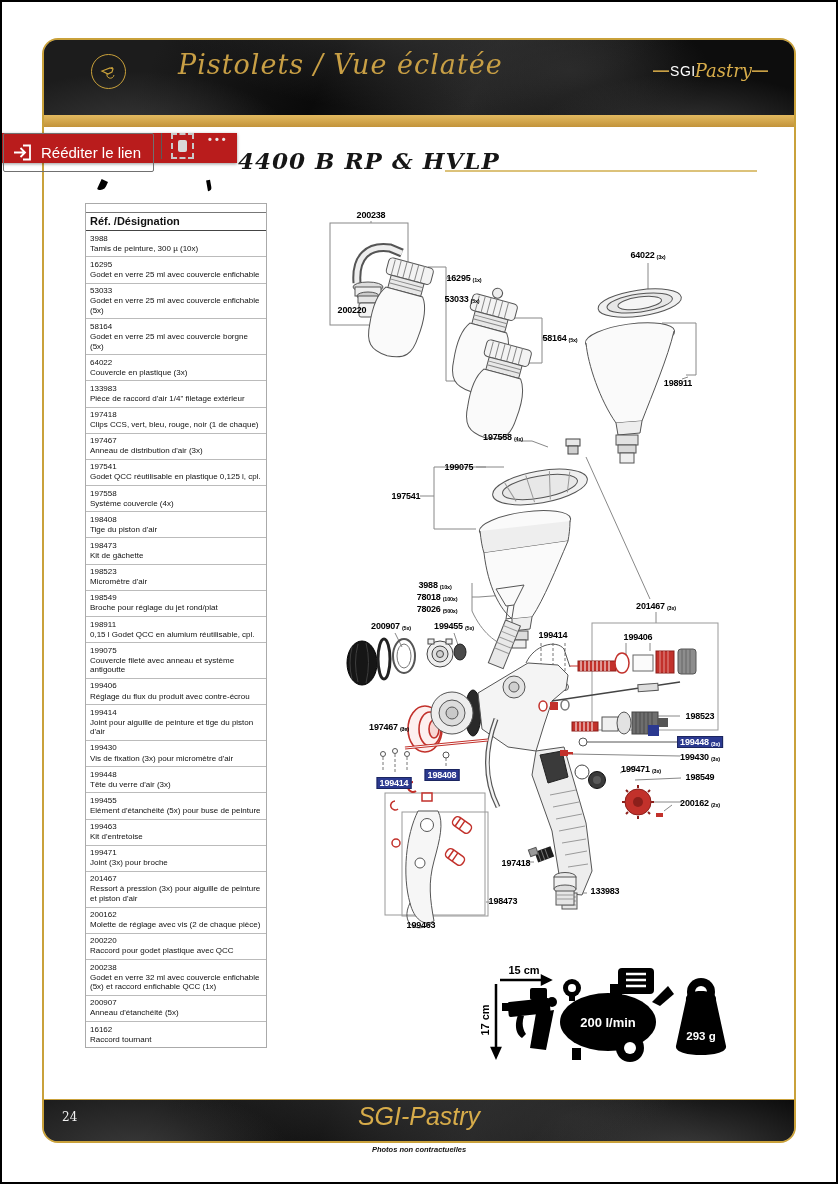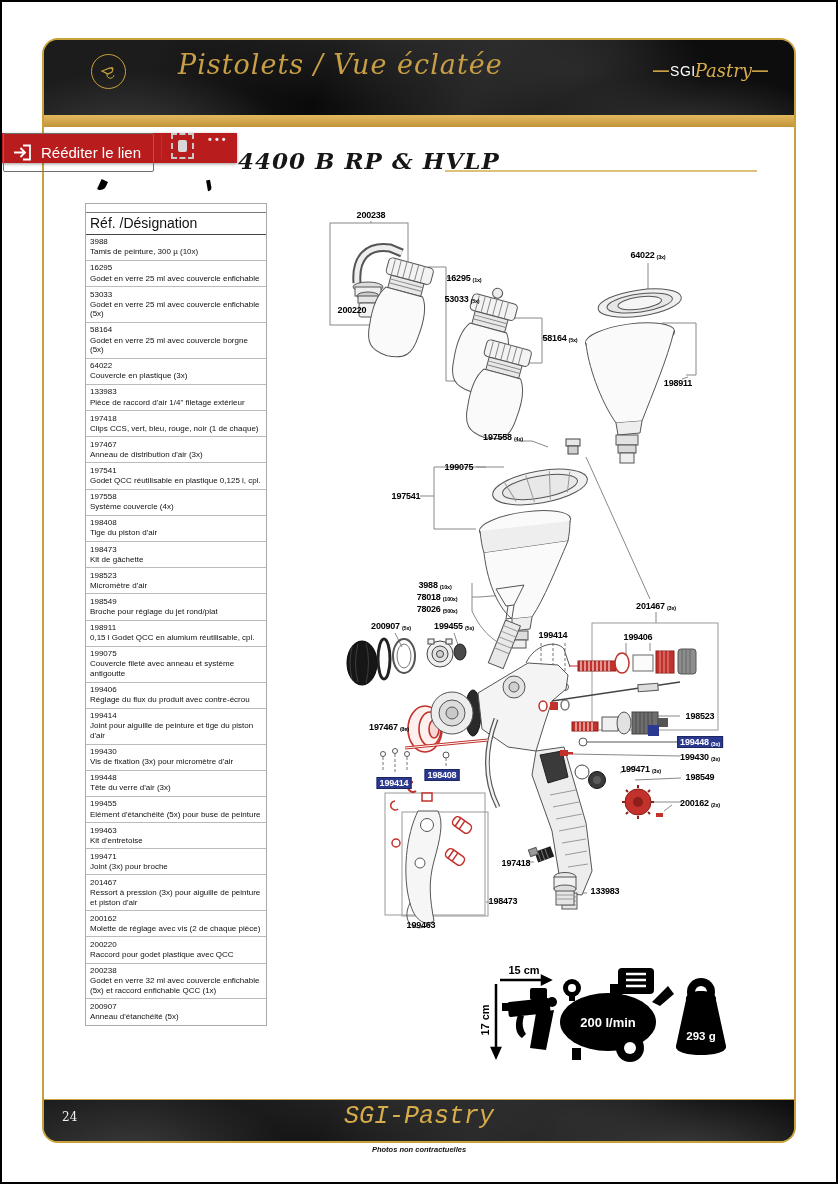--- a/index.html
+++ b/index.html
@@ -26,35 +26,35 @@
   .brand .dash{color:#C89F45;font-weight:bold}
   .brand .sgi{color:#fff;font-weight:normal;font-size:14px;letter-spacing:.5px;margin:0 1px}
   .brand .pastry{color:#D7AC4A;font-family:"DejaVu Serif",serif;font-style:italic;
         font-size:18px;margin-left:-2px}
   .goldbar{height:12px;background:linear-gradient(#E3BA60,#C2933A);flex:0 0 auto}
   .content{flex:1 1 auto;background:#fff;position:relative}
   .ftr{height:41px;position:relative;flex:0 0 auto;border-top:1px solid #C9A13B}
   .page-num{position:absolute;left:18px;top:10px;color:#f2f2f2;
         font-family:"DejaVu Serif",serif;font-size:12px}
   .ftr-brand{position:absolute;left:0;right:0;top:2px;text-align:center;color:#D7AC4A;
-        font-family:Liberation Mono, monospace;font-style:italic;font-size:25px}
+        font-family:Liberation Sans, sans-serif;font-style:italic;font-size:25px}
   .photos-note{position:absolute;left:42px;top:1145px;width:754px;text-align:center;
         font-size:7.5px;font-style:italic;font-weight:bold;color:#111;z-index:5}
 
   
   .doc-title{position:absolute;left:238px;top:147px;font-family:"DejaVu Serif",serif;
         font-style:italic;font-weight:bold;font-size:23px;color:#161616;z-index:4;letter-spacing:1px}
   .title-line{position:absolute;left:445px;top:170px;width:312px;height:1.5px;background:#DCC27A;z-index:3}
   .frag{position:absolute;width:7px;height:11px;background:#000;border-radius:0 0 7px 1px;z-index:4}
 
   
   .parts-table{position:absolute;left:85px;top:203px;width:182px;border:1px solid #aaa;
         box-sizing:border-box;background:#fff;z-index:2;font-size:8px;line-height:1.2;color:#111}
   .tspacer{height:8px;border-bottom:1px solid #777}
-  .thead{font-weight:normal;font-size:14px;padding:2px 4px;border-bottom:1.5px solid #444}
+  .thead{font-weight:bold;font-size:11px;padding:2px 4px;border-bottom:1.5px solid #444}
   .trow{padding:2.5px 4px 3px;border-bottom:1px solid #bbb}
   .trow:last-child{border-bottom:none}
   .tref{margin-bottom:.5px}
 
   
   #diagram-wrap{position:absolute;left:300px;top:195px;width:500px;height:780px;z-index:1}
   #diagram-labels{position:absolute;left:300px;top:195px;width:500px;height:780px;z-index:2}
   .dlabel{position:absolute;transform:translate(-50%,-50%);font-weight:bold;font-size:9px;
         letter-spacing:-.2px;color:#000;white-space:nowrap}
   .dlabel .sub{font-size:5.5px;font-weight:bold;margin-left:2px;vertical-align:-1px}
@@ -224,20 +224,24 @@
         <div class="tref">200220</div>
         <div class="tdes">Raccord pour godet plastique avec QCC</div>
       </div>
       <div class="trow">
         <div class="tref">200238</div>
         <div class="tdes">Godet en verre 32 ml avec couvercle enfichable (5x) et raccord enfichable QCC (1x)</div>
       </div>
       <div class="trow">
         <div class="tref">200907</div>
         <div class="tdes">Anneau d'étanchéité (5x)</div>
+      </div>
+      <div class="trow">
+        <div class="tref">16162</div>
+        <div class="tdes">Raccord tournant</div>
       </div>
     </div>
 </div>
 
 <div id="diagram-wrap">
 <svg width="500" height="780" viewBox="0 0 500 780">
   <g stroke="#888" stroke-width="1" fill="none">
 
     <rect x="30" y="28" width="78" height="102"></rect>
     <path d="M71,26 V28"></path>

